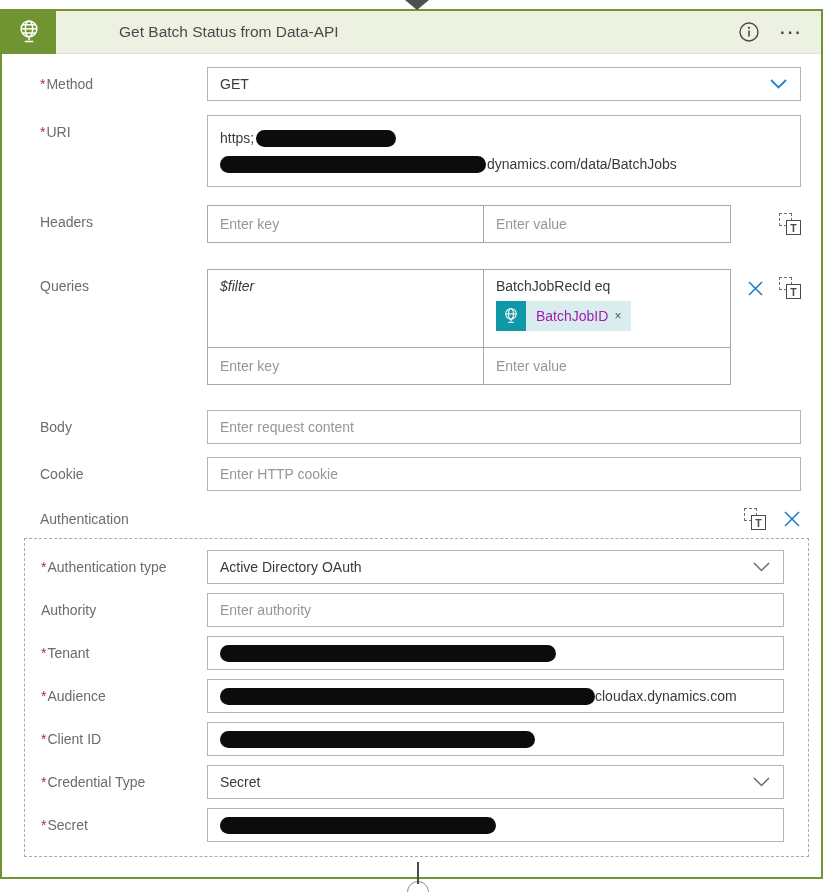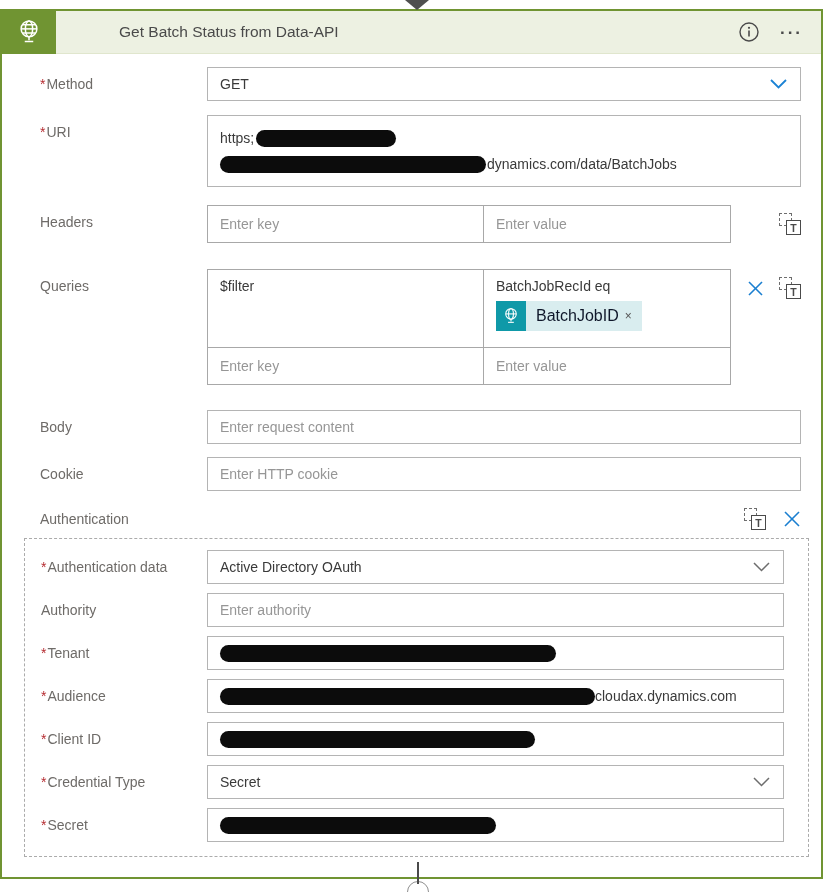--- a/index.html
+++ b/index.html
@@ -60,21 +60,21 @@
   .kv-cell input { width:100%; border:none; outline:none; font-size:14px;
     height:19px; background:transparent; }
   .row-icons { width:70px; flex:0 0 auto; display:flex; justify-content:flex-end;
     align-items:center; gap:15px; padding-top:8px; }
 
   
   .token { display:inline-flex; align-items:center; background:#d9edef;
     margin-top:7px; height:30px; cursor:pointer; }
   .token-icon { width:30px; height:30px; background:#0f99a8; display:flex;
     align-items:center; justify-content:center; flex:0 0 auto; }
-  .token-label { padding:0 6px 0 10px; font-size:16px; color:#0f172a; }
+  .token-label { padding:0 6px 0 10px; font-size:14px; color:#a21caf; }
   .token-x { font-size:12px; color:#555; padding-right:10px; cursor:pointer; }
 
   
   .ticon { width:22px; height:22px; position:relative; display:inline-block; cursor:pointer; }
   .ticon-dash { position:absolute; left:0; top:0; width:13px; height:13px;
     border:1px dashed #6d6d6d; }
   .ticon-box { position:absolute; right:0; bottom:0; width:15px; height:15px;
     border:1.5px solid #4a4a4a; background:#fff; font-size:10.5px; font-weight:bold;
     color:#4a4a4a; display:flex; align-items:center; justify-content:center; }
 
@@ -174,21 +174,21 @@
           </span>
         </div>
       </div>
     </div>
 
     <div class="form-row" style="margin-bottom:25px;">
       <div class="form-label">Queries</div>
       <div class="field-area kv-wrap">
         <div class="kv-table">
           <div class="kv-row">
-            <div class="kv-cell" style="min-height:77px;">
+            <div class="kv-cell" style="min-height:77px;font-style:italic;">
               <span>$filter</span>
             </div>
             <div class="kv-cell val" style="min-height:77px;">
               <div>BatchJobRecId eq</div>
               <div class="token">
                 <span class="token-icon">
                   <svg width="20" height="20" viewBox="0 0 24 24" fill="none" stroke="#ffffff" stroke-width="1.3">
                     <circle cx="12" cy="9.5" r="6.3"></circle>
                     <ellipse cx="12" cy="9.5" rx="2.9" ry="6.3"></ellipse>
                     <line x1="5.7" y1="9.5" x2="18.3" y2="9.5"></line>
@@ -252,21 +252,21 @@
             <line x1="2" y1="2" x2="16" y2="16" stroke="#1b7fd0" stroke-width="1.6"></line>
             <line x1="16" y1="2" x2="2" y2="16" stroke="#1b7fd0" stroke-width="1.6"></line>
           </svg>
         </span>
       </div>
     </div>
 
     <div class="auth-box">
 
       <div class="form-row">
-        <div class="form-label"><span class="req">*</span><span>Authentication data</span></div>
+        <div class="form-label"><span class="req">*</span><span>Authentication type</span></div>
         <div class="field-area">
           <div class="select-box">
             <span>Active Directory OAuth</span>
             <svg class="chev" width="19" height="12" viewBox="0 0 19 12" fill="none">
               <path d="M2 2 L9.5 9.5 L17 2" stroke="#6d6d6d" stroke-width="1.5"></path>
             </svg>
           </div>
         </div>
       </div>
 

